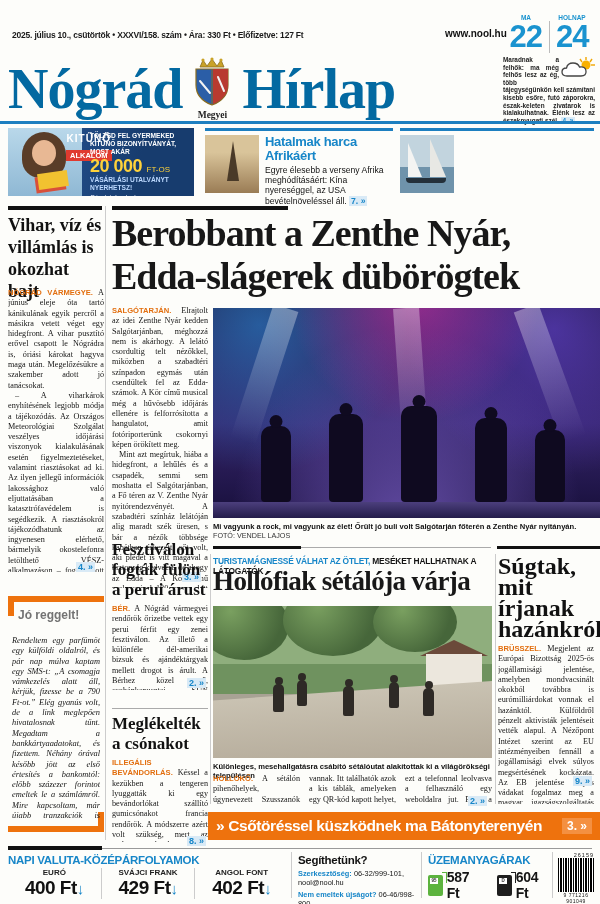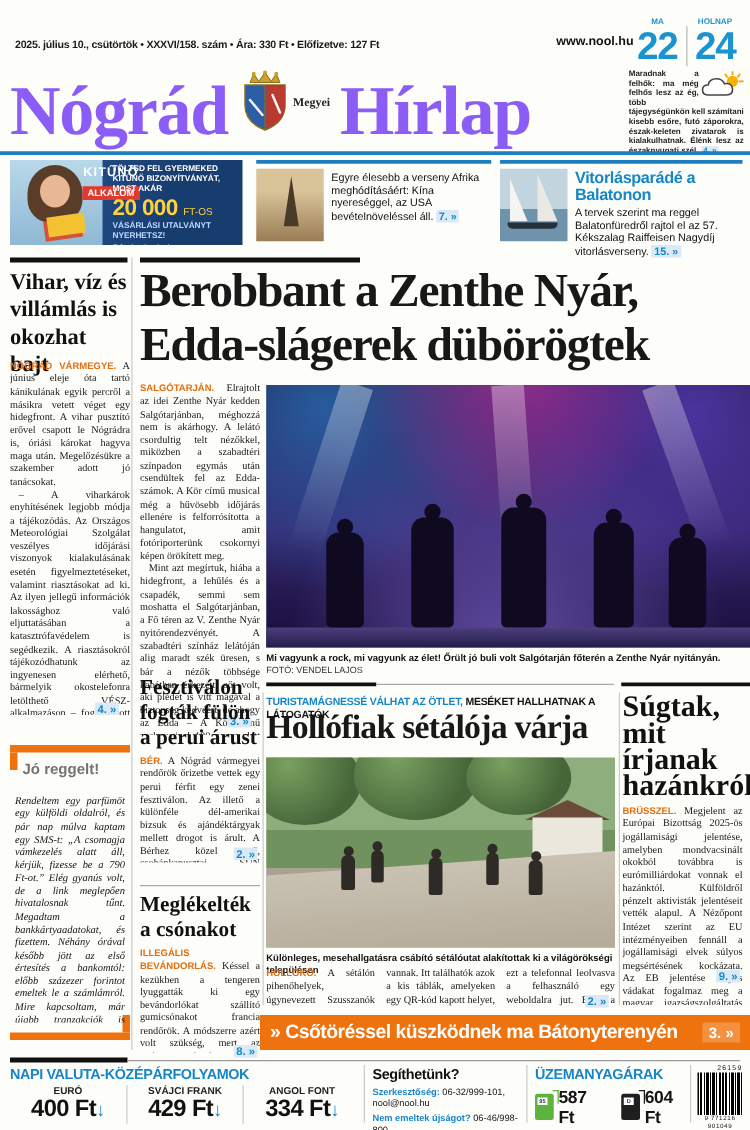--- a/index.html
+++ b/index.html
@@ -6,22 +6,22 @@
   .page{position:relative;width:600px;height:904px;background:#fdfdfa;margin:0 auto;
         font-family:"Liberation Sans",sans-serif;color:#141414;overflow:hidden;}
   .abs{position:absolute;}
   .serif{font-family:"Liberation Serif",serif;}
   .cond{letter-spacing:-0.2px;}
 
   
   .dateline{left:12px;top:30px;font-size:8.5px;font-weight:bold;color:#1a1a1a;}
   .siteurl{left:445px;top:28px;font-size:10px;font-weight:bold;color:#111;}
   .masthead{left:8px;top:44px;width:492px;height:76px;display:flex;align-items:flex-end;}
-  .mast-word{font-family:"Liberation Serif",serif;font-weight:bold;font-size:56px;line-height:62px;color:#8b5cf6;letter-spacing:-1px;}
-  .crest-wrap{display:flex;flex-direction:row;align-items:center;margin:12px 8px;}
+  .mast-word{font-family:"Liberation Serif",serif;font-weight:bold;font-size:56px;line-height:62px;color:#0369a1;letter-spacing:-1px;}
+  .crest-wrap{display:flex;flex-direction:column;align-items:center;margin:0 8px;}
   .crest-sub{font-family:"Liberation Serif",serif;font-size:9.5px;font-weight:bold;color:#222;margin-top:1px;}
   .bluerule{left:0;top:121px;width:600px;height:3px;background:#1d7fc0;}
 
   
   .weather{left:503px;top:14px;width:92px;}
   .w-labels{display:flex;font-size:6.5px;font-weight:bold;color:#1a93cf;}
   .w-labels span{flex:1;text-align:center;}
   .w-temps{display:flex;align-items:flex-start;border-bottom:0;}
   .w-temp{flex:1;text-align:center;font-size:31px;font-weight:bold;color:#1a93cf;line-height:32px;letter-spacing:-1px;}
   .w-sep{width:1px;background:#bbb;align-self:stretch;}
@@ -229,35 +229,31 @@
       <div class="ad-l2">VÁSÁRLÁSI UTALVÁNYT NYERHETSZ!</div>
       <div class="ad-l3">Részletek a lapban.</div>
     </div>
   </div>
 
   <div class="abs teaser" style="left:205px;width:188px;">
     <div class="thumb thumb-rig">
         <div class="rig-tower"></div>
       </div>
     <div>
+      <div class="t-title">Hatalmak harca Afrikáért</div>
       <div class="t-body"><span>Egyre élesebb a verseny Afrika meghódításáért: Kína nyereséggel, az USA bevételnöveléssel áll.</span>
         <span class="pref">7. »</span></div>
     </div>
   </div>
 
   <div class="abs teaser" style="left:400px;width:194px;">
     <div class="thumb thumb-sail">
       <div class="sail sail1"></div>
         <div class="sail sail2"></div>
         <div class="hull"></div>
-    </div>
-    <div>
-      <div class="t-title">Vitorlásparádé a Balatonon</div>
-      <div class="t-body"><span>A tervek szerint ma reggel Balatonfüredről rajtol el az 57. Kékszalag Raiffeisen Nagydíj vitorlásverseny.</span>
-        <span class="pref">15. »</span></div>
     </div>
   </div>
 
   <div class="abs vrule" style="left:105px;top:206px;height:634px;"></div>
   <div class="abs vrule" style="left:210px;top:554px;height:250px;"></div>
   <div class="abs vrule" style="left:495px;top:554px;height:250px;"></div>
 
   <div class="abs hrule-thick" style="left:8px;top:206px;width:94px;"></div>
   <h2 class="abs storm-title serif" style="margin:0;">Vihar, víz és villámlás is okozhat bajt</h2>
   <div class="abs artbody" style="left:8px;top:288px;width:96px;height:284px;">
@@ -377,21 +373,21 @@
       <div class="cur-cell">
         <div class="cur-label">EURÓ</div>
         <div class="cur-val"><span>400 Ft</span><span class="cur-arrow">↓</span></div>
       </div>
       <div class="cur-cell">
         <div class="cur-label">SVÁJCI FRANK</div>
         <div class="cur-val"><span>429 Ft</span><span class="cur-arrow">↓</span></div>
       </div>
       <div class="cur-cell">
         <div class="cur-label">ANGOL FONT</div>
-        <div class="cur-val"><span>334 Ft</span><span class="cur-arrow">↓</span></div>
+        <div class="cur-val"><span>402 Ft</span><span class="cur-arrow">↓</span></div>
       </div>
     </div>
   </div>
 
   <div class="abs f-vrule" style="left:291px;"></div>
 
   <div class="abs help">
     <div class="f-title dark">Segíthetünk?</div>
     <div class="help-line">
       <span class="help-label">Szerkesztőség:</span>

